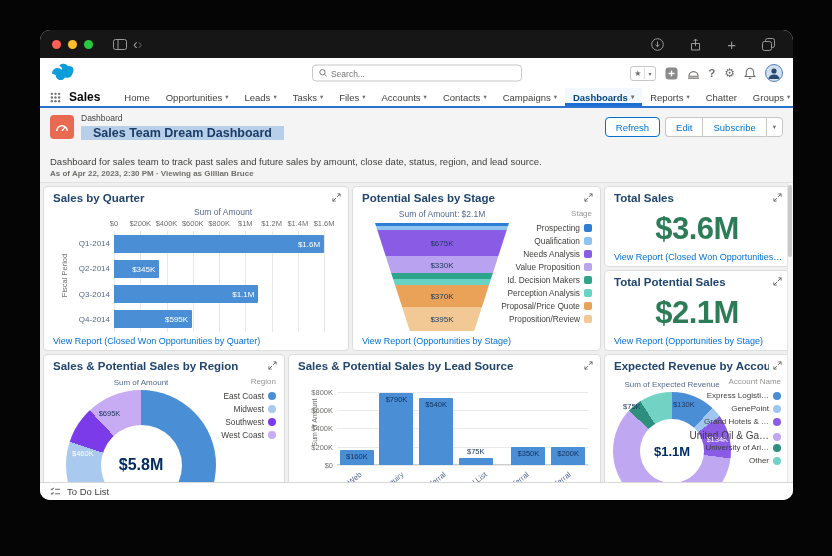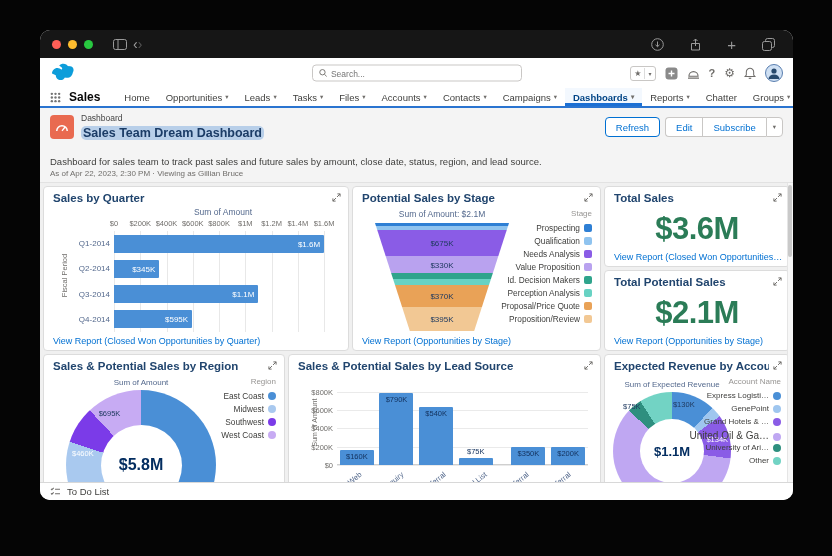--- a/index.html
+++ b/index.html
@@ -37,30 +37,30 @@
   .tabs { display:flex; align-items:stretch; }
   .tab { display:flex; align-items:center; gap:3px; padding:0 8px; font-size:9.5px; color:#3e3e3c; cursor:default; white-space:nowrap; }
   .tab .caret { font-size:6.5px; color:#706e6b; }
   .tab.active { background:#f3f8fe; box-shadow:inset 0 -3px 0 #1b6fd3; color:#014486; font-weight:bold; }
 
   
   .page-head { background:#f4f4f4; padding:5px 10px 4px; border-bottom:1px solid #e2e2e2; flex:0 0 auto; }
   .ph-row1 { display:flex; align-items:center; }
   .ph-icon { width:24px; height:24px; border-radius:4px; background:#e96a50; display:flex; align-items:center; justify-content:center; margin-right:7px; flex:0 0 auto; }
   .ph-type { font-size:8.5px; color:#444; line-height:10px; }
-  .ph-title { font-size:12.5px; font-weight:bold; color:#1b3c66; line-height:13px; background:#b8cfe9; border-radius:5px; padding:0 2px; }
+  .ph-title { font-size:12.5px; font-weight:bold; color:#1b3c66; line-height:13px; background:#b8cfe9; border-radius:0; padding:0 12px; }
   .ph-buttons { margin-left:auto; display:flex; align-items:center; gap:5px; }
   .btn { background:#fff; border:1px solid #c9c7c5; color:#0070d2; font-size:9.5px; height:20px; padding:0 10px; border-radius:4px; display:flex; align-items:center; }
   .btn.primary-outline { border-color:#0070d2; }
   .btn-group { display:flex; }
   .btn-group .btn { border-radius:0; border-right-width:0; }
   .btn-group .btn:first-child { border-radius:4px 0 0 4px; }
   .btn-group .btn:last-child { border-radius:0 4px 4px 0; border-right-width:1px; padding:0 6px; }
   .ph-desc { font-size:9.5px; color:#3e3e3c; margin-top:15px; line-height:11px; }
-  .ph-asof { font-size:8px; color:#706e6b; margin-top:2px; line-height:9px; }
+  .ph-asof { font-size:8px; color:#706e6b; margin-top:2px; line-height:9px;font-weight:bold; }
 
   
   .dash-body { flex:1 1 auto; background:#f0f0f0; padding:3px; overflow:hidden; position:relative; }
   .dash-row { display:flex; gap:3px; margin-bottom:3px; }
   .card { background:#fff; border:1px solid #dcdcdc; border-radius:4px; position:relative; overflow:hidden; }
   .row1 .card { height:165px; }
   .row2 .card { height:172px; }
   .card-title { position:absolute; top:5px; left:9px; right:20px; font-size:11.5px; font-weight:bold; color:#21456e; white-space:nowrap; overflow:hidden; }
   .expand { position:absolute; top:6px; right:7px; color:#706e6b; cursor:pointer; }
   .card-footer { position:absolute; bottom:4px; left:9px; right:6px; font-size:9px; color:#0070d2; white-space:nowrap; overflow:hidden; text-overflow:ellipsis; }
@@ -520,21 +520,21 @@
                 <div class="gridline-h" style="top: 4.58824px;"></div>
                 <span class="vbar-tick" style="top: 4.58824px;">$800K</span>
                 <div class="baseline"></div>
                 <div class="vbar-bars">
                   <div class="vbar-bar" style="height: 14.6824px; background: rgb(74, 143, 214);">
                     <span class="val" style="top: 2px;">$160K</span>
                   </div>
                   <div class="vbar-bar" style="height: 72.4941px; background: rgb(74, 143, 214);">
                     <span class="val" style="top: 2px;">$790K</span>
                   </div>
-                  <div class="vbar-bar" style="height: 58px; background: rgb(74, 143, 214);">
+                  <div class="vbar-bar" style="height: 67px; background: rgb(74, 143, 214);">
                     <span class="val" style="top: 2px;">$540K</span>
                   </div>
                   <div class="vbar-bar" style="height: 6.88235px; background: rgb(74, 143, 214);">
                     <span class="val" style="top: -11px;">$75K</span>
                   </div>
                   <div class="vbar-bar" style="height: 18px; background: rgb(74, 143, 214); margin-left: 13px;">
                     <span class="val" style="top: 2px;">$350K</span>
                   </div>
                   <div class="vbar-bar" style="height: 18.3529px; background: rgb(74, 143, 214);">
                     <span class="val" style="top: 2px;">$200K</span>

